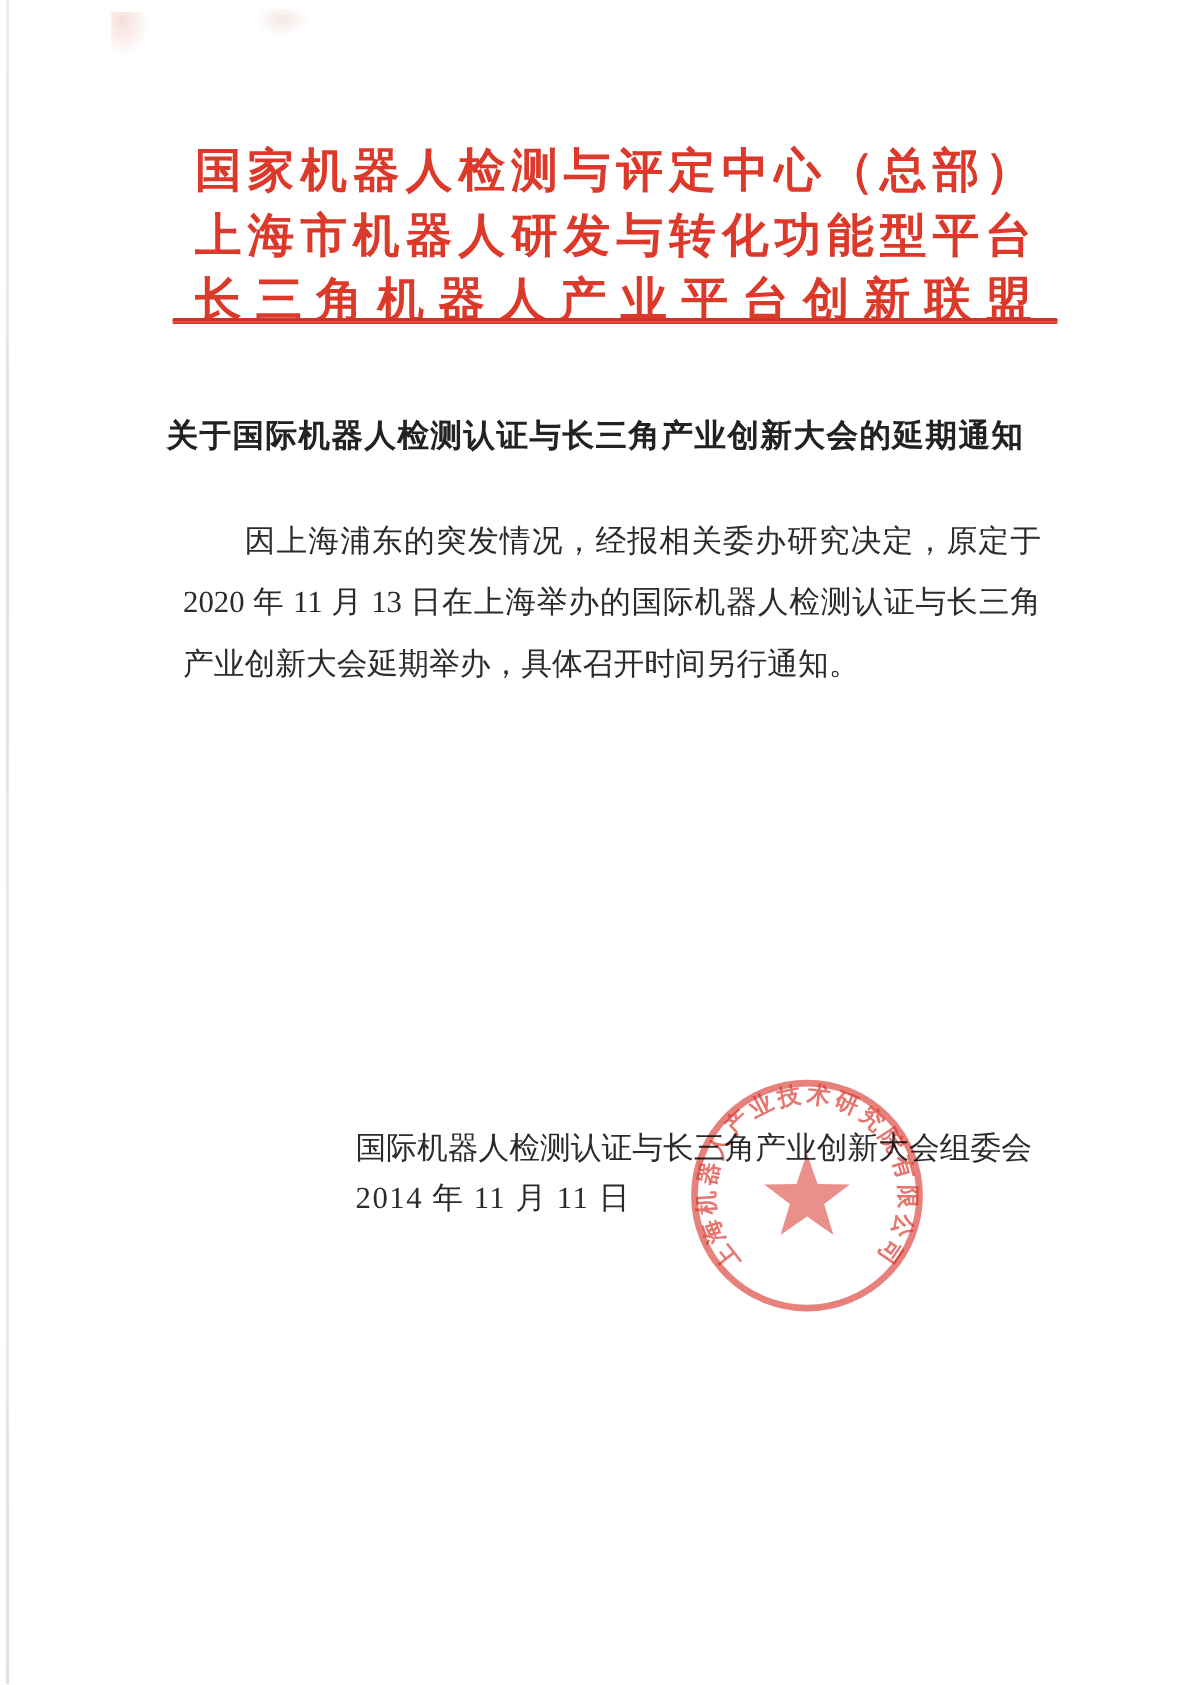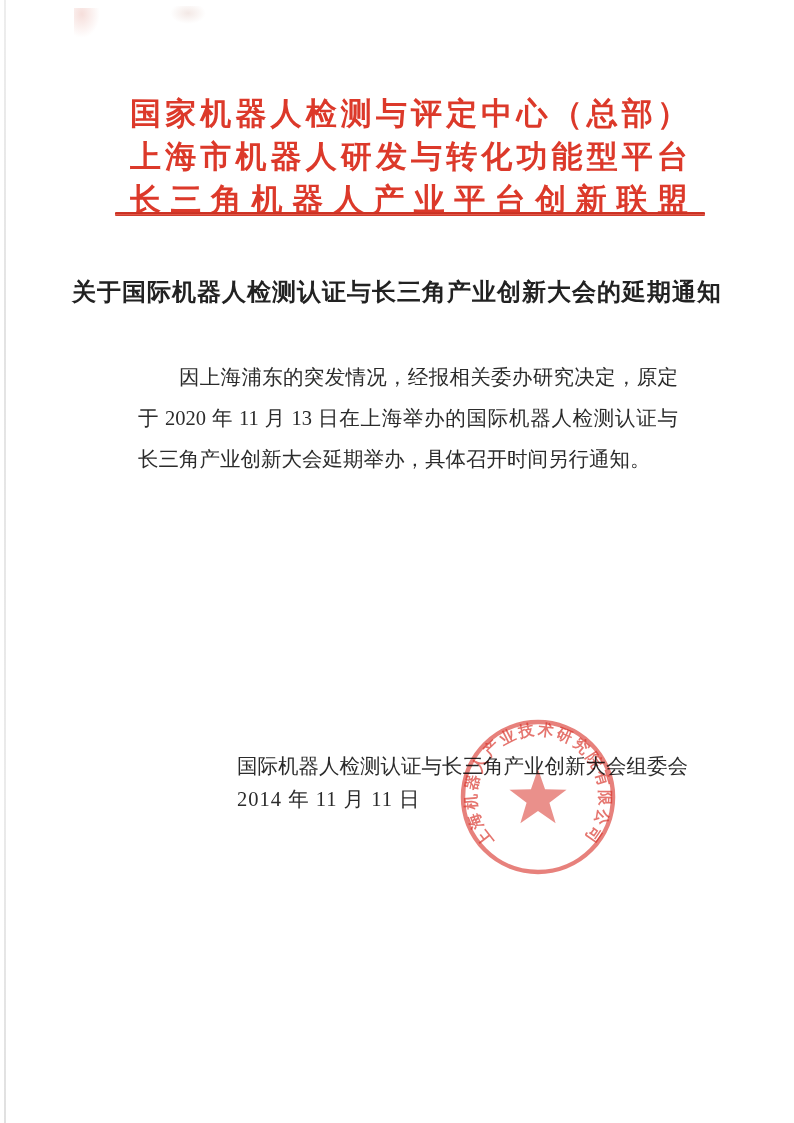--- a/index.html
+++ b/index.html
@@ -71,38 +71,38 @@
     background: linear-gradient(to bottom, #d0372a 0%, #c83021 45%, #e2594a 60%, #c83021 100%);
     border-radius: 1px;
   }
   
   .doc-title {
     position: absolute;
     left: 0;
     top: 276px;
     width: 794px;
     text-align: center;
-    font-size: 24px;
+    font-size: 21px;
     font-weight: bold;
     color: #222222;
     letter-spacing: 1px;
   }
   
   .body-text {
     position: absolute;
     left: 122px;
     top: 341px;
     width: 572px;
     font-size: 20.5px;
     line-height: 41px;
     color: #2b2b2b;
     text-align: justify;
   }
   .body-text p {
-    margin: 16px;
+    margin: 0;
     text-indent: 2em;
   }
   .body-text p + p {
     margin-top: 41px;
   }
   
   .sig-block {
     position: absolute;
     right: 106px;
     top: 750px;

